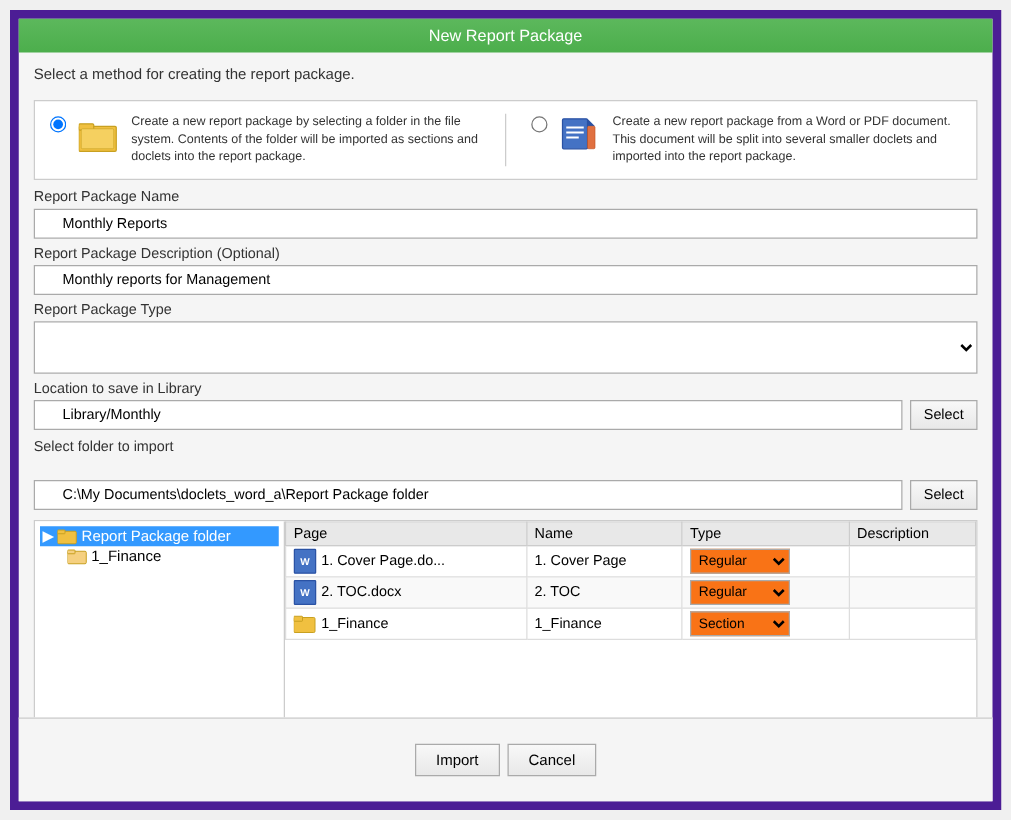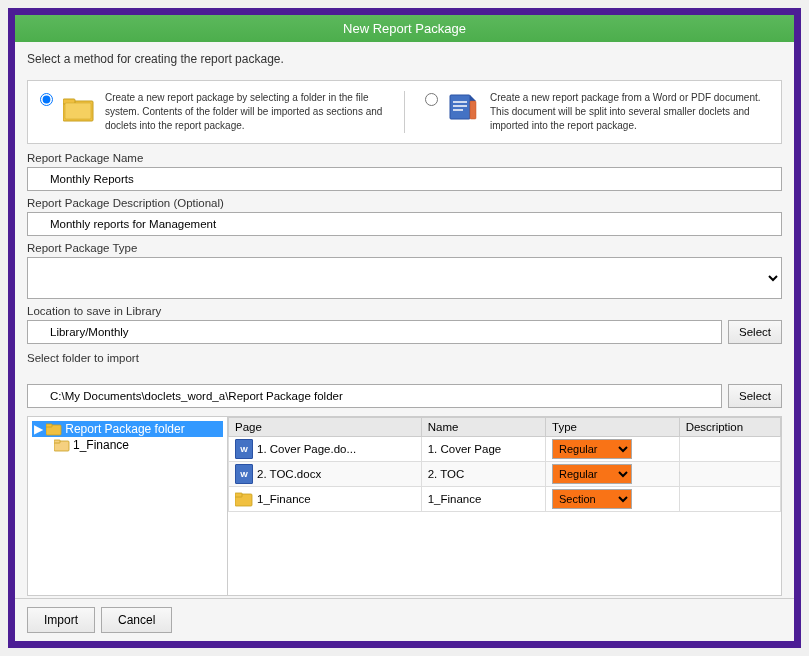--- a/index.html
+++ b/index.html
@@ -221,23 +221,23 @@
     .type-select {
       height: 20px;
       border: 1px solid #aaa;
       font-size: 11px;
       background: #f97316;
       padding: 0 2px;
       width: 80px;
     }
     .footer-bar {
       display: flex;
-      justify-content: flex-start;
+      justify-content: center;
       gap: 6px;
-      padding: 8px 12px;
+      padding: 20px 12px;
       border-top: 1px solid #ccc;
       background: #f5f5f5;
     }
     .footer-bar .btn {
       height: 26px;
       padding: 0 16px;
       font-size: 12px;
     }
     .method-select-label {
       font-size: 12px;

